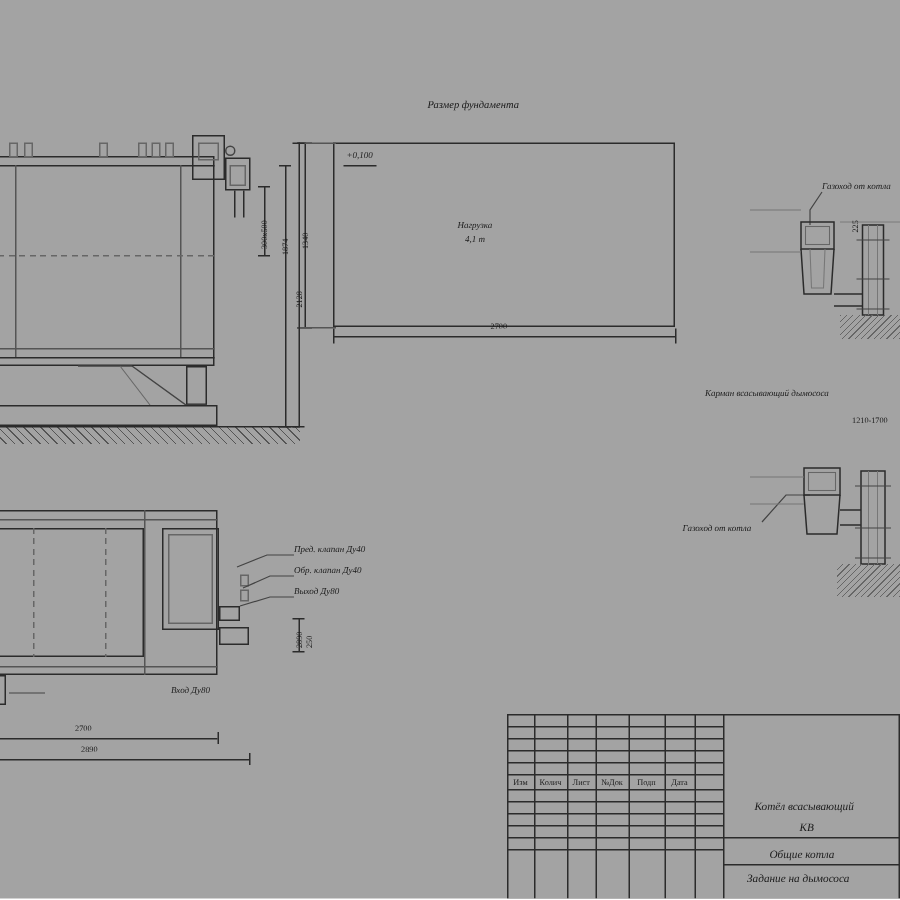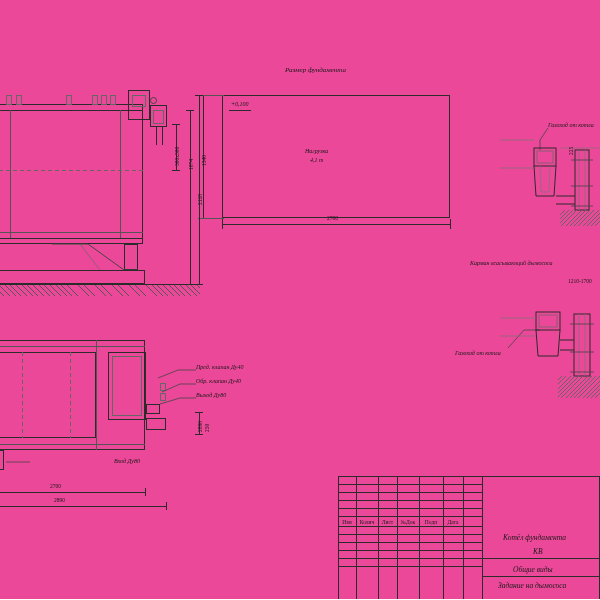--- a/index.html
+++ b/index.html
@@ -4,21 +4,21 @@
 <style>
   html, body {
     margin: 0;
     padding: 0;
     background: #ffffff;
   }
   #sheet {
     position: relative;
     width: 600px;
     height: 600px;
-    background: #ec4899;
+    background: #a3a3a3;
     font-family: "Liberation Serif", serif;
     color: #1a1a1a;
     overflow: hidden;
   }
   .ln {
     position: absolute;
     background: #2b2b2b;
   }
   .h { height: 1px; }
   .v { width: 1px; }
@@ -319,23 +319,23 @@
   <div class="ln v" style="left:463px; top:476px; height:124px;"></div>
   <div class="ln v" style="left:482px; top:476px; height:124px;"></div>
 
   <div class="tb-cell" style="left:338px; top:518px; width:18px;">Изм</div>
   <div class="tb-cell" style="left:356px; top:518px; width:22px;">Колич</div>
   <div class="tb-cell" style="left:378px; top:518px; width:19px;">Лист</div>
   <div class="tb-cell" style="left:397px; top:518px; width:22px;">№Док</div>
   <div class="tb-cell" style="left:419px; top:518px; width:24px;">Подп</div>
   <div class="tb-cell" style="left:443px; top:518px; width:20px;">Дата</div>
 
-  <div class="txt ital" style="left:503px; top:534px; font-size:7.5px;">Котёл фундамента</div>
+  <div class="txt ital" style="left:503px; top:534px; font-size:7.5px;">Котёл всасывающий</div>
   <div class="txt ital" style="left:533px; top:548px; font-size:7.5px;">КВ</div>
-  <div class="txt ital" style="left:513px; top:566px; font-size:7.5px;">Общие виды</div>
+  <div class="txt ital" style="left:513px; top:566px; font-size:7.5px;">Общие котла</div>
   <div class="txt ital" style="left:498px; top:582px; font-size:7.5px;">Задание на дымососа</div>
 
   <div class="ln h" style="left:482px; top:558px; width:118px;"></div>
   <div class="ln h" style="left:482px; top:576px; width:118px;"></div>
 
   <div class="ln h" style="left:0px; top:599px; width:600px; background:#ffffff;"></div>
 
 </div>
 
 </body></html>

